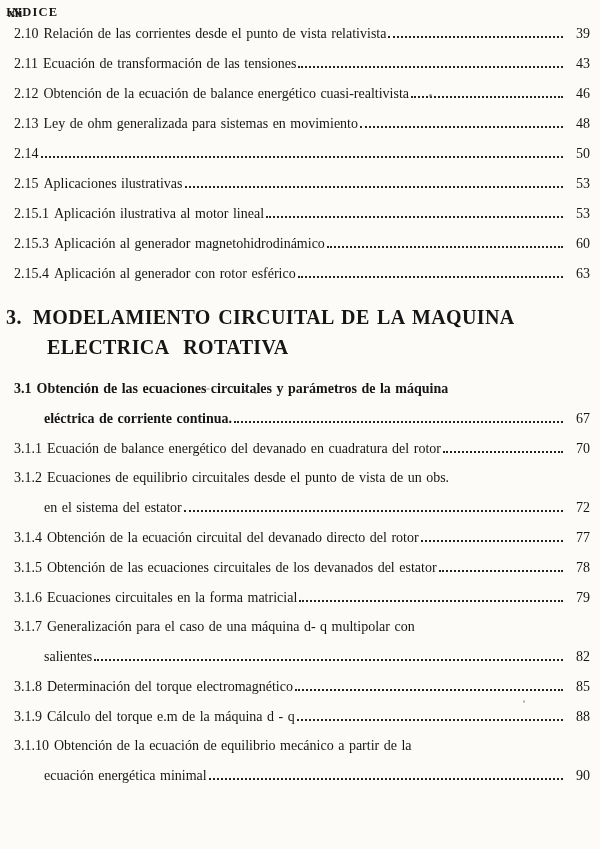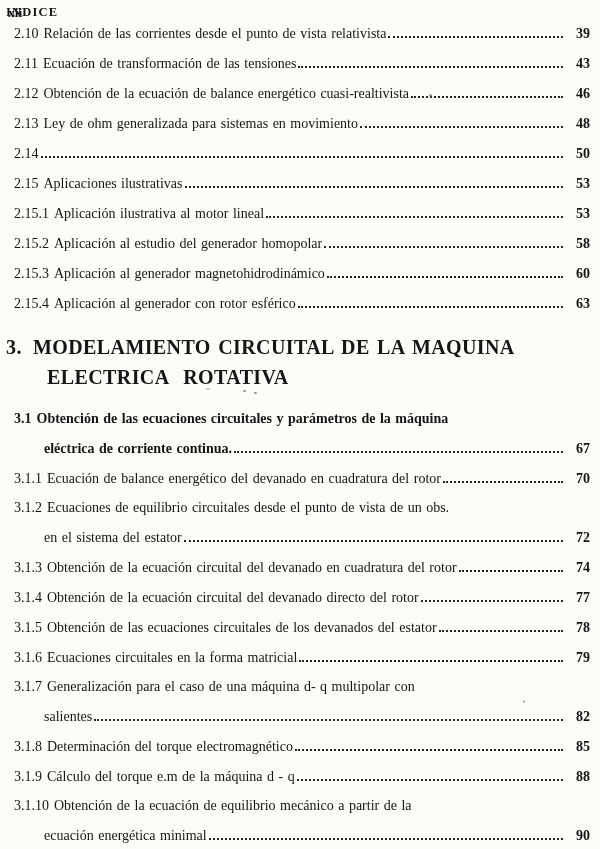--- a/index.html
+++ b/index.html
@@ -68,21 +68,21 @@
     flex: 1 1 8px;
     min-width: 8px;
     height: 11px;
     border-bottom: 2px dotted #242424;
     margin: 0 3px 0 2px;
   }
   .row .pg {
     flex: 0 0 auto;
     min-width: 24px;
     text-align: right;
-    font-weight: 700;
+    font-weight: 400;
     font-size: 14px;
   }
   .row.cont { padding-left: 38px; justify-content: center; }
   .row.cont .ttl { margin-left: 0; }
   .row.bold .num,
   .row.bold .ttl { font-weight: 700; }
   
   .chapter {
     margin: 21px 0 19px 0;
     font-weight: 700;
@@ -156,26 +156,20 @@
     <span class="leader"></span>
     <span class="pg">53</span>
   </div>
       <div class="row">
     <span class="num">2.15.1</span>
     <span class="ttl">Aplicación ilustrativa al motor lineal</span>
     <span class="leader"></span>
     <span class="pg">53</span>
   </div>
       <div class="row">
-    <span class="num">2.15.2</span>
-    <span class="ttl">Aplicación al estudio del generador homopolar</span>
-    <span class="leader"></span>
-    <span class="pg">58</span>
-  </div>
-      <div class="row">
     <span class="num">2.15.3</span>
     <span class="ttl">Aplicación al generador magnetohidrodinámico</span>
     <span class="leader"></span>
     <span class="pg">60</span>
   </div>
       <div class="row">
     <span class="num">2.15.4</span>
     <span class="ttl">Aplicación al generador con rotor esférico</span>
     <span class="leader"></span>
     <span class="pg">63</span>
@@ -213,26 +207,20 @@
     <span class="ttl">Ecuaciones de equilibrio circuitales desde el punto de vista de un obs.</span>
 
   </div>
       <div class="row cont">
 
     <span class="ttl">en el sistema del estator</span>
     <span class="leader"></span>
     <span class="pg">72</span>
   </div>
       <div class="row">
-    <span class="num">3.1.3</span>
-    <span class="ttl">Obtención de la ecuación circuital del devanado en cuadratura del rotor</span>
-    <span class="leader"></span>
-    <span class="pg">74</span>
-  </div>
-      <div class="row">
     <span class="num">3.1.4</span>
     <span class="ttl">Obtención de la ecuación circuital del devanado directo del rotor</span>
     <span class="leader"></span>
     <span class="pg">77</span>
   </div>
       <div class="row">
     <span class="num">3.1.5</span>
     <span class="ttl">Obtención de las ecuaciones circuitales de los devanados del estator</span>
     <span class="leader"></span>
     <span class="pg">78</span>

